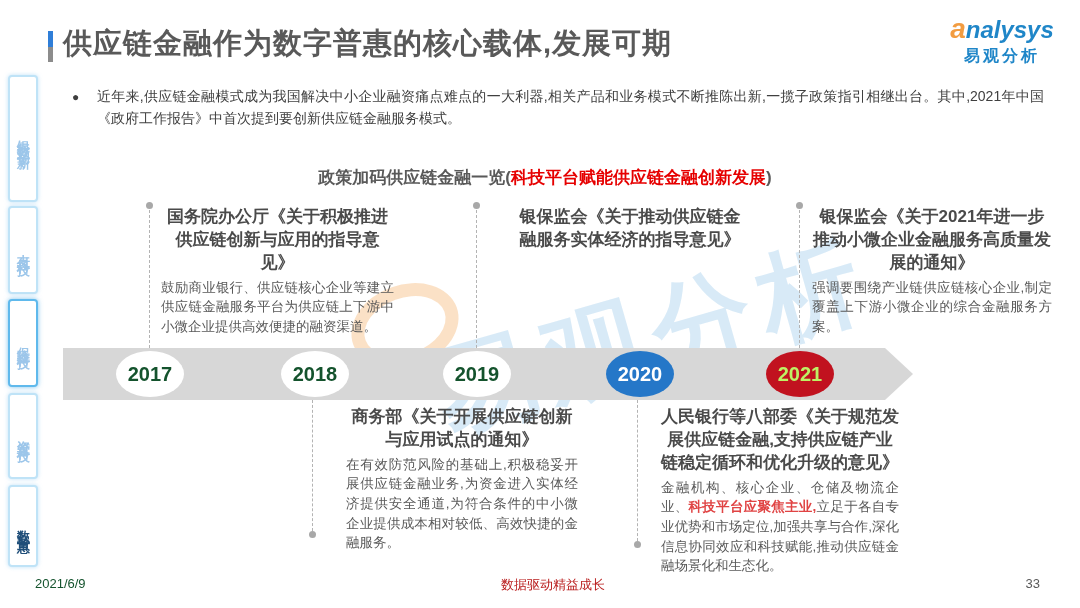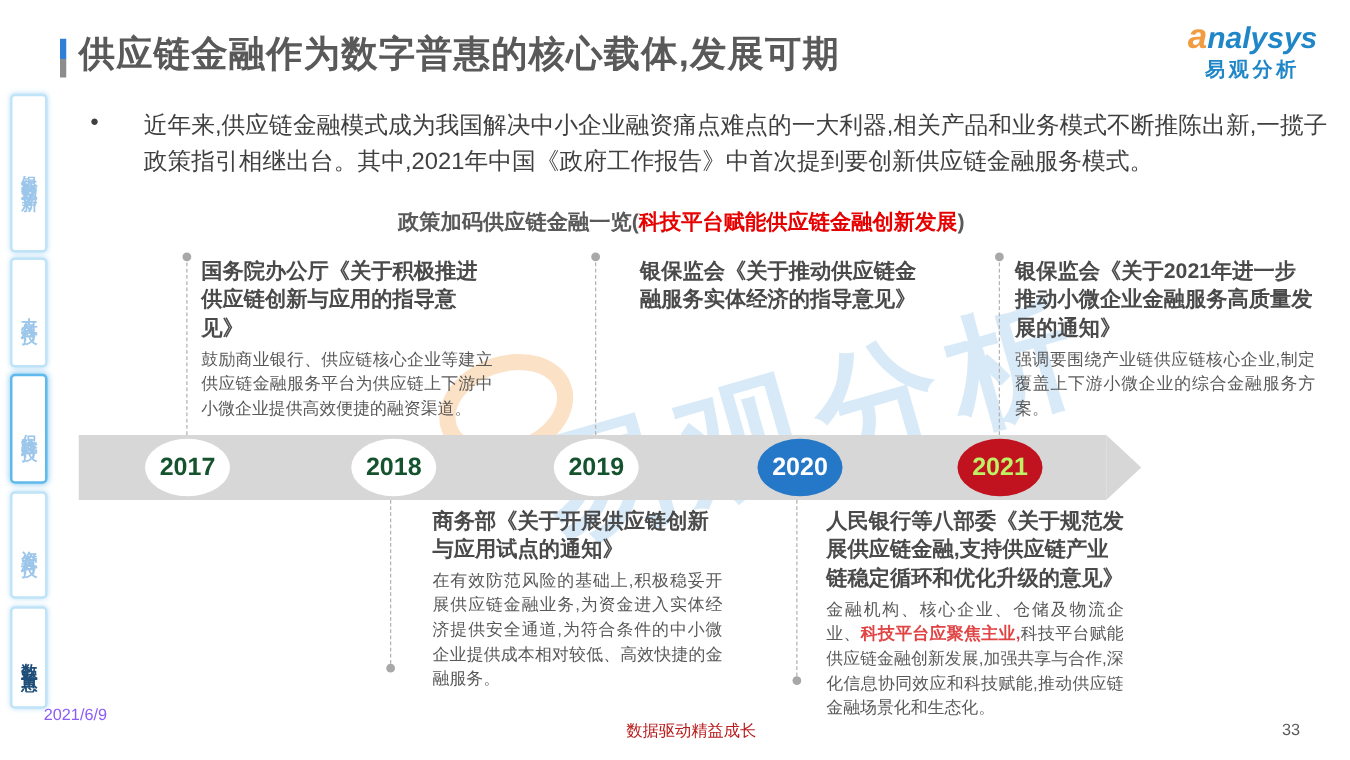--- a/index.html
+++ b/index.html
@@ -53,21 +53,21 @@
   }
   .logo { position:absolute; left:942px; top:14px; width:120px; text-align:center; }
   .logo-en { font-size:24px; font-weight:bold; font-style:italic; color:#1f86c8; line-height:1.1; }
   .logo-en .swirl { color:#f29c41; font-size:28px; }
   .logo-cn { font-size:16px; font-weight:bold; color:#1f86c8; letter-spacing:3px; margin-top:1px; }
 
   
   .intro-bullet { position:absolute; left:72px; top:90px; font-size:12px; color:#3f3f3f; }
   .intro-text {
     position:absolute; left:97px; top:86px; width:947px;
-    font-size:19px; line-height:1.55; color:#3f3f3f; text-align:justify;margin-left:18px;
+    font-size:14px; line-height:1.55; color:#3f3f3f; text-align:justify;
   }
 
   
   .chart-title {
     position:absolute; left:70px; top:166px; width:950px;
     text-align:center; font-size:17px; font-weight:bold;
   }
   .chart-title .main { color:#595959; }
   .chart-title .red { color:#e60000; }
 
@@ -85,26 +85,26 @@
     font-size:20px; font-weight:bold; color:#14532d;
   }
   .tl-year.blue { background:#2577c8; color:#ffffff; }
   .tl-year.red  { background:#c1121f; color:#bef264; }
 
   .connector { position:absolute; width:0; border-left:1px dashed #b3b3b3; }
   .dot { position:absolute; width:7px; height:7px; border-radius:50%; background:#a8a8a8; }
 
   
   .note { position:absolute; }
-  .note-heading { font-size:17px; font-weight:bold; color:#4a4a4a; line-height:1.35; margin-bottom:3px; }
+  .note-heading { font-size:17px; font-weight:bold; color:#4a4a4a; line-height:1.35; margin-bottom:3px;text-align:center; }
   .note-body { font-size:13.5px; color:#595959; line-height:1.45; text-align:justify; }
   .red-inline { color:#e04444; font-weight:bold; }
 
   
-  .footer-date { position:absolute; left:35px; top:564px; font-size:13px; color:#8b5cf6; }
+  .footer-date { position:absolute; left:35px; top:576px; font-size:13px; color:#14532d; }
   .footer-center { position:absolute; left:13px; top:576px; width:1080px; text-align:center; font-size:13px; color:#b91c1c; }
   .footer-page { position:absolute; right:40px; top:576px; font-size:13px; color:#595959; }
 </style>
 </head>
 <body>
 
 <div class="watermark wm-ring"></div>
 <div class="watermark wm-text">易观分析</div>
 
 <div class="layer">
@@ -172,20 +172,20 @@
   <div class="tl-year" style="left:443px;">2019</div>
   <div class="tl-year blue" style="left:606px;">2020</div>
   <div class="tl-year red" style="left:766px;">2021</div>
 
   <div class="note" style="left:346px;top:406px;width:232px;">
     <div class="note-heading">商务部《关于开展供应链创新与应用试点的通知》</div>
     <div class="note-body">在有效防范风险的基础上,积极稳妥开展供应链金融业务,为资金进入实体经济提供安全通道,为符合条件的中小微企业提供成本相对较低、高效快捷的金融服务。</div>
   </div>
   <div class="note" style="left:661px;top:406px;width:238px;">
     <div class="note-heading">人民银行等八部委《关于规范发展供应链金融,支持供应链产业链稳定循环和优化升级的意见》</div>
-    <div class="note-body"><span>金融机构、核心企业、仓储及物流企业、</span><span class="red-inline">科技平台应聚焦主业,</span><span>科技平台赋能供应链金融创新发展,加强共享与合作,深化信息协同效应和科技赋能,推动供应链金融场景化和生态化。</span></div>
+    <div class="note-body"><span>金融机构、核心企业、仓储及物流企业、</span><span class="red-inline">科技平台应聚焦主业,</span><span>立足于各自专业优势和市场定位,加强共享与合作,深化信息协同效应和科技赋能,推动供应链金融场景化和生态化。</span></div>
   </div>
 
   <div class="footer-date">2021/6/9</div>
   <div class="footer-center">数据驱动精益成长</div>
   <div class="footer-page">33</div>
 
 </div>
 
 </body></html>

